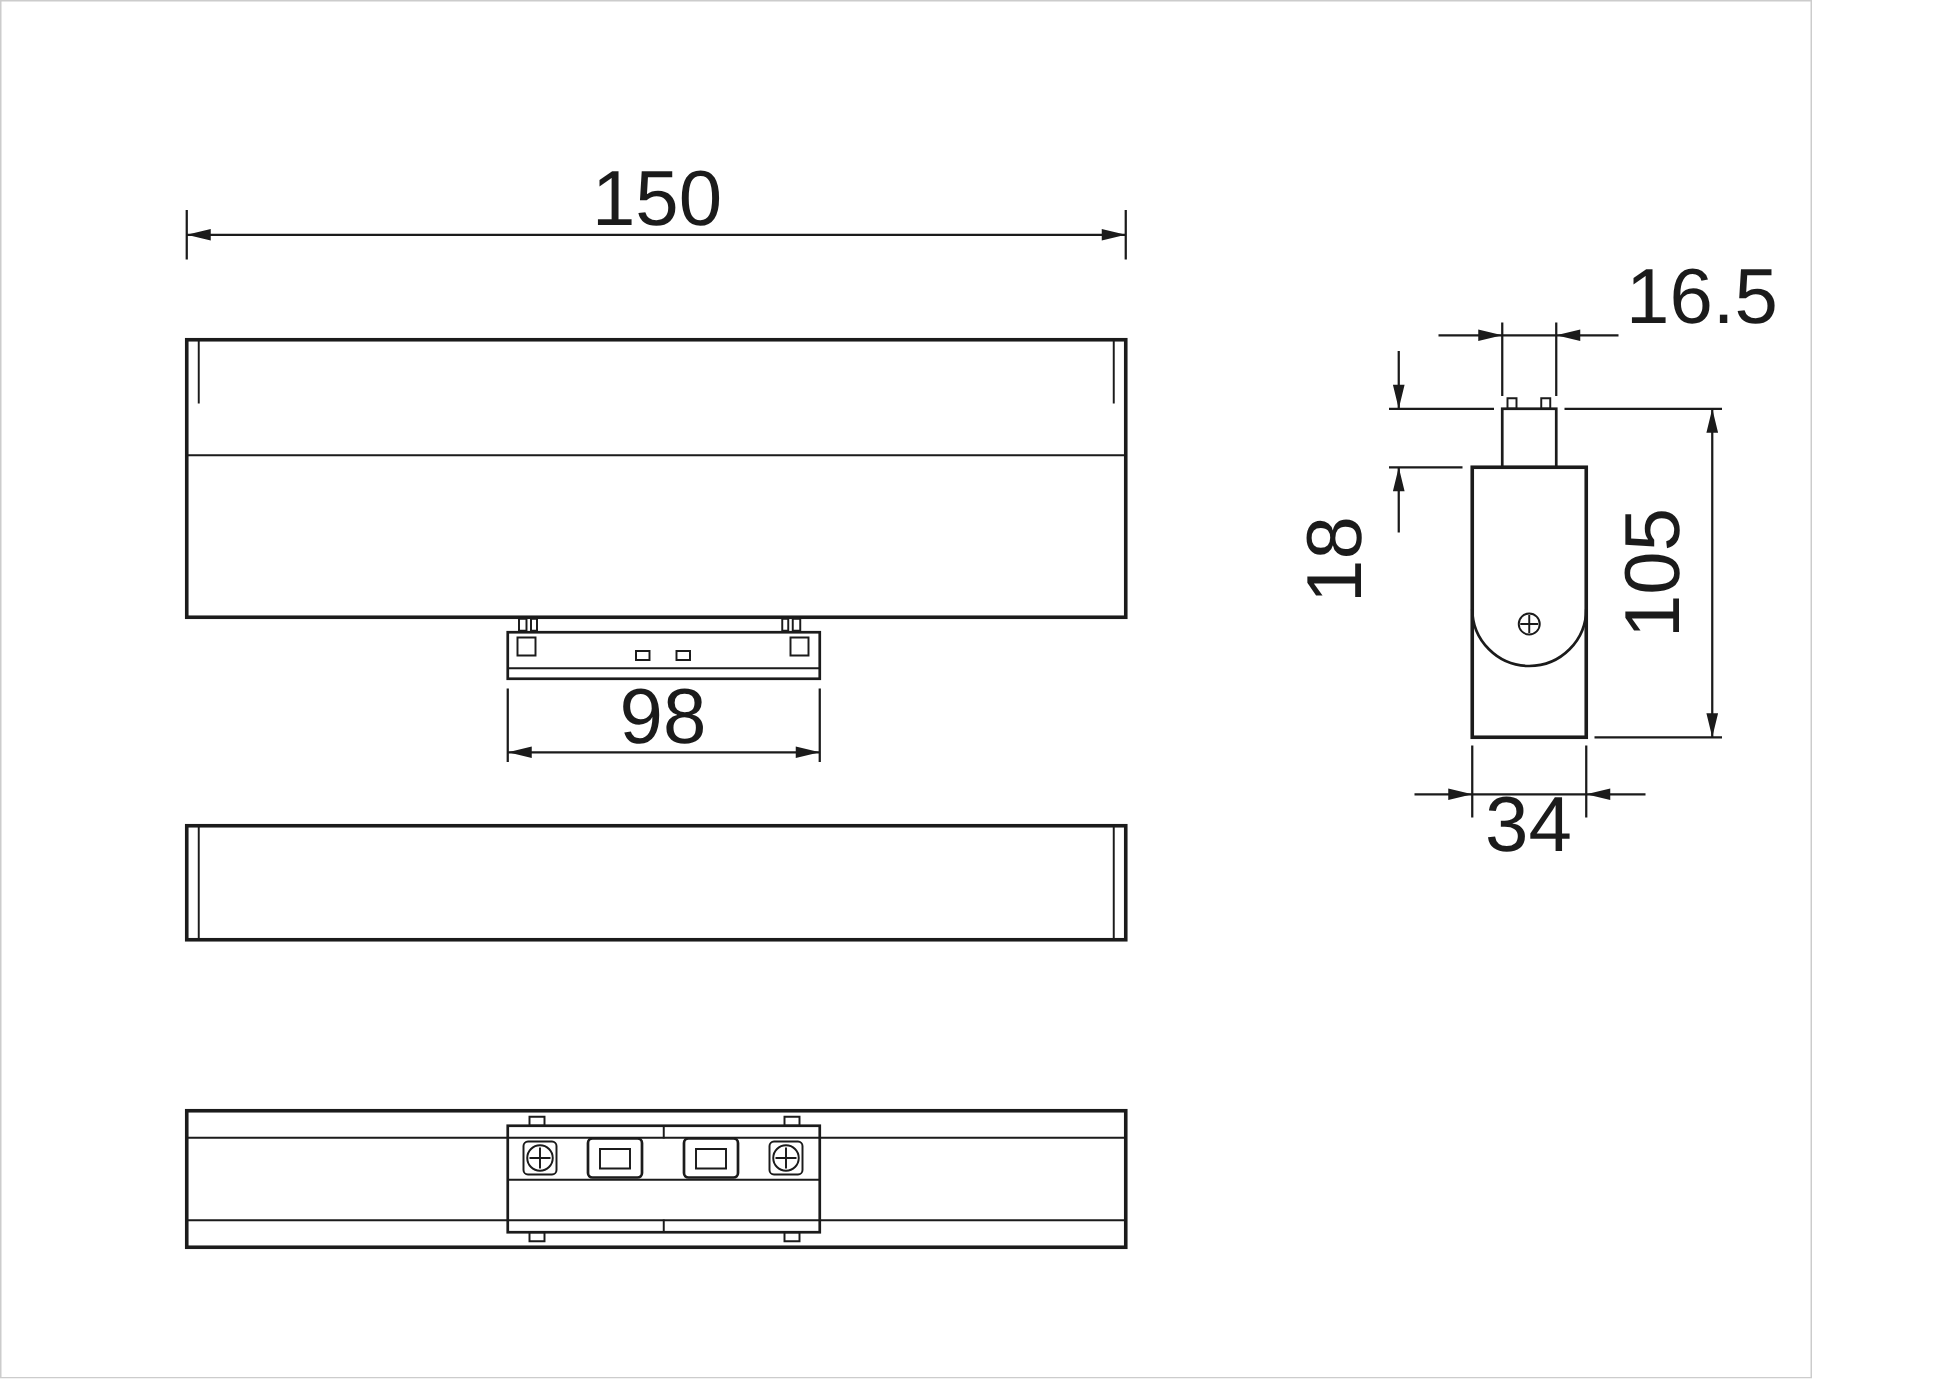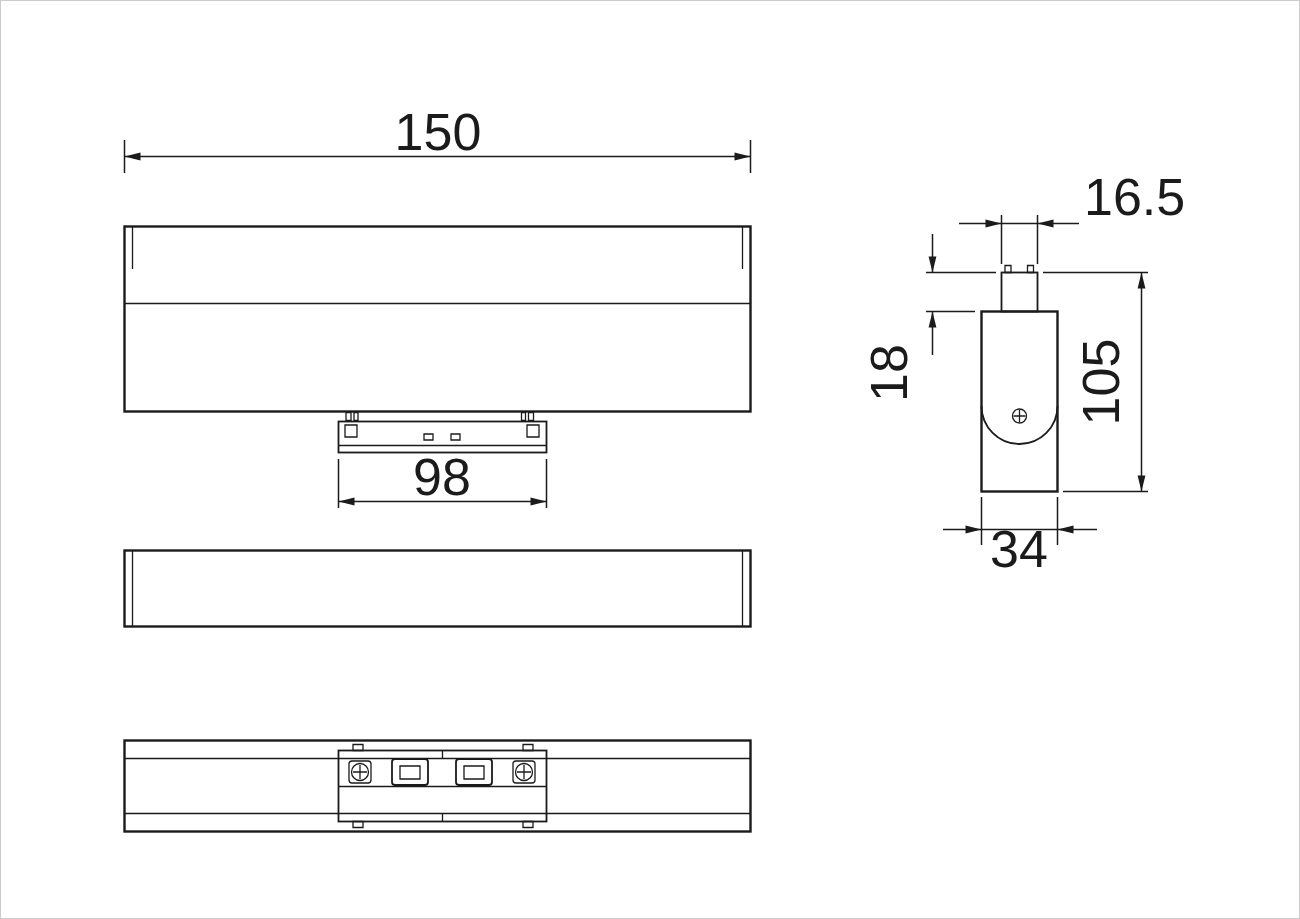--- a/index.html
+++ b/index.html
@@ -2,21 +2,21 @@
 <html><head>
 <meta charset="utf-8">
 <style>
   html, body {
     margin: 0;
     padding: 0;
     background: #ffffff;
   }
   .frame {
     position: relative;
-    width: 1300px;
+    width: 1208px;
     height: 919px;
     box-sizing: border-box;
     background: #ffffff;
     border: 1px solid #cccccc;
     font-family: "Liberation Sans", sans-serif;
     overflow: hidden;
   }
   svg { display: block; }
   .outline { fill: none; stroke: #1b1b1b; stroke-width: 2.4; }
   .med     { fill: none; stroke: #1b1b1b; stroke-width: 1.8; }

